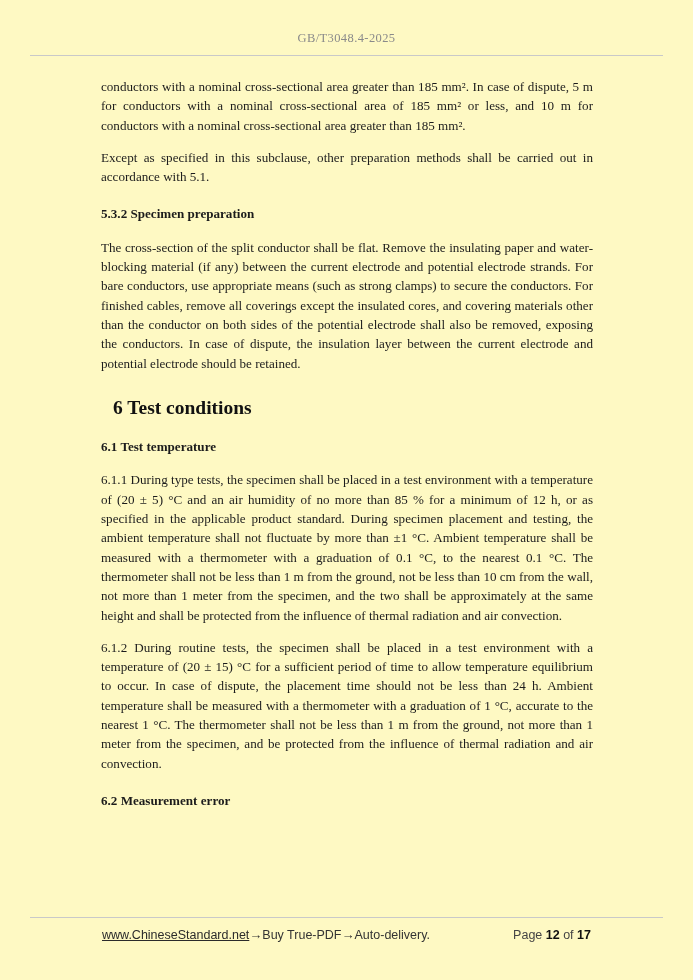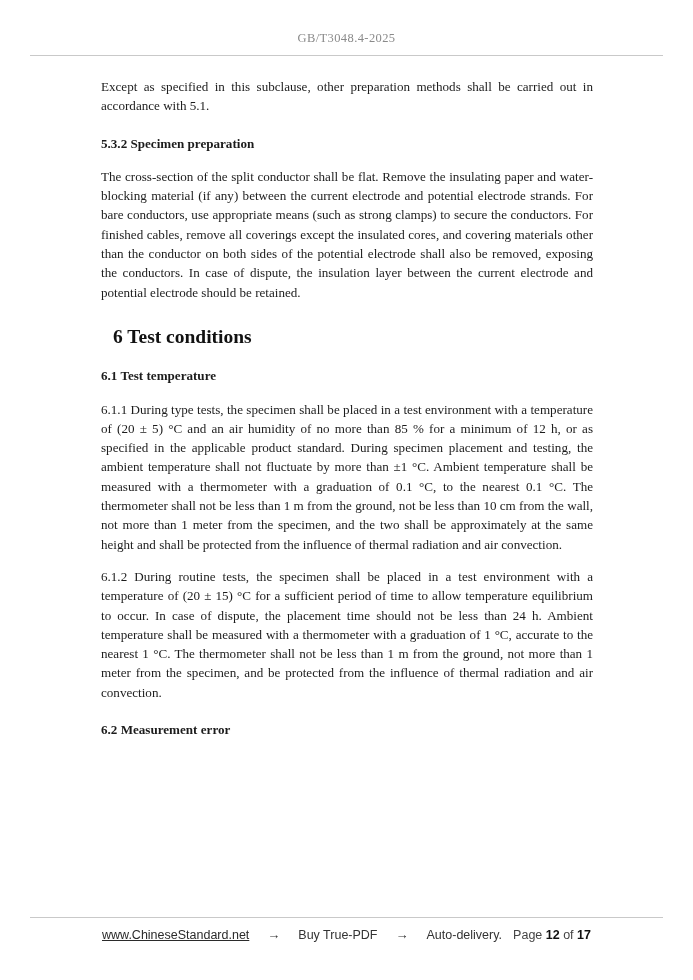--- a/index.html
+++ b/index.html
@@ -5,21 +5,21 @@
   * { margin: 0; padding: 0; box-sizing: border-box; }
   html, body { background: #e9e9e9; }
   body {
     width: 693px; height: 980px;
     font-family: "Liberation Serif", serif;
     -webkit-font-smoothing: antialiased;
   }
   .page {
     position: relative;
     width: 693px; height: 980px;
-    background: #ffffff;
+    background: #fef9c3;
     overflow: hidden;
     box-shadow: 0 0 2px rgba(0,0,0,0.15);
   }
   .doc-header { padding-top: 31px; text-align: center; }
   .doc-number {
     font-size: 12.5px;
     color: #8a8a8a;
     letter-spacing: 0.4px;
   }
   .rule {
@@ -58,41 +58,42 @@
   }
   .footer-row {
     display: flex;
     justify-content: space-between;
     align-items: baseline;
     padding: 9px 72px 0 72px;
     font-family: "Liberation Sans", sans-serif;
     font-size: 12.5px;
     color: #333;
   }
-  .footer-left { display: flex; gap: 18px; align-items: baseline; white-space: nowrap; }
+  .footer-left { display: flex; gap: 0; align-items: baseline; white-space: nowrap; }
   .footer-link {
     color: #2b2b2b;
     text-decoration: underline;
     cursor: pointer;
   }
   .arrow { color: #333; font-size: 13px; }
   .footer-right { white-space: nowrap; color: #444; text-align: center; }
   .footer-right b { color: #111; }
 </style>
 </head>
 <body>
 
 <div class="page">
 
   <header class="doc-header">
     <div class="doc-number">GB/T3048.4-2025</div>
     <hr class="rule">
   </header>
 
   <main class="doc-body">
+    <p class="para">conductors with a nominal cross-sectional area greater than 185 mm². In case of dispute, 5 m for conductors with a nominal cross-sectional area of 185 mm² or less, and 10 m for conductors with a nominal cross-sectional area greater than 185 mm².</p>
 
 
     <p class="para">Except as specified in this subclause, other preparation methods shall be carried out in accordance with 5.1.</p>
 
     <h3 class="h-sub">5.3.2 Specimen preparation</h3>
     <p class="para">The cross-section of the split conductor shall be flat. Remove the insulating paper and water-blocking material (if any) between the current electrode and potential electrode strands. For bare conductors, use appropriate means (such as strong clamps) to secure the conductors. For finished cables, remove all coverings except the insulated cores, and covering materials other than the conductor on both sides of the potential electrode shall also be removed, exposing the conductors. In case of dispute, the insulation layer between the current electrode and potential electrode should be retained.</p>
 
     <h1 class="h-chapter">6 Test conditions</h1>
 
     <h3 class="h-sub">6.1 Test temperature</h3>

